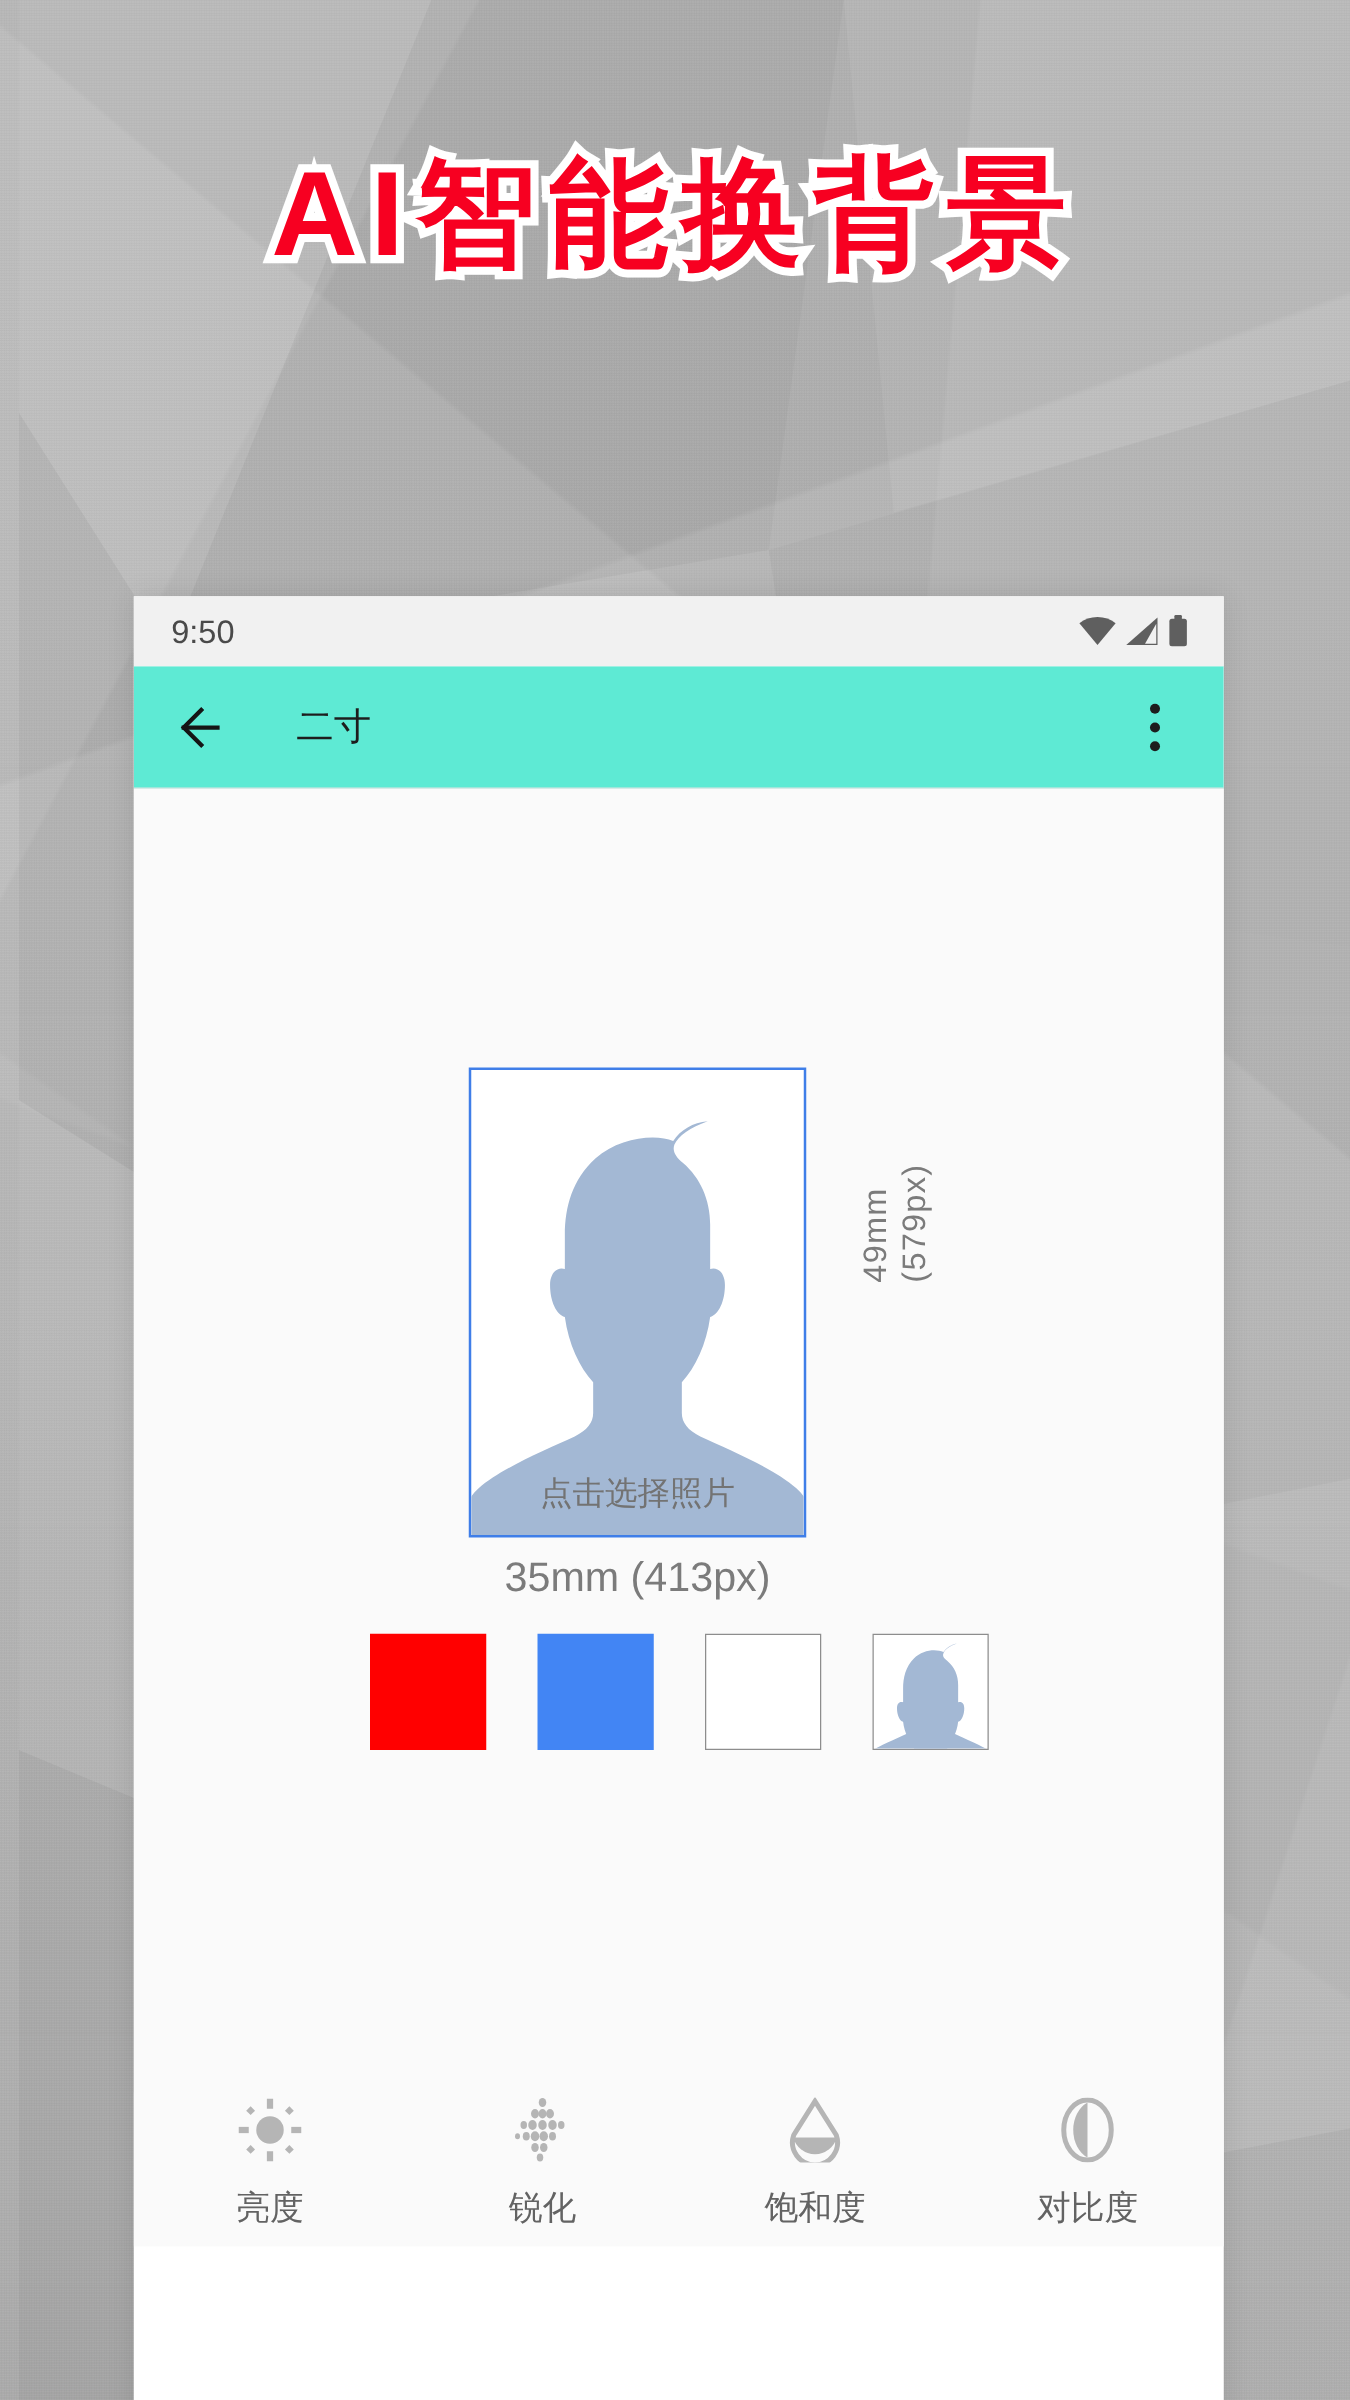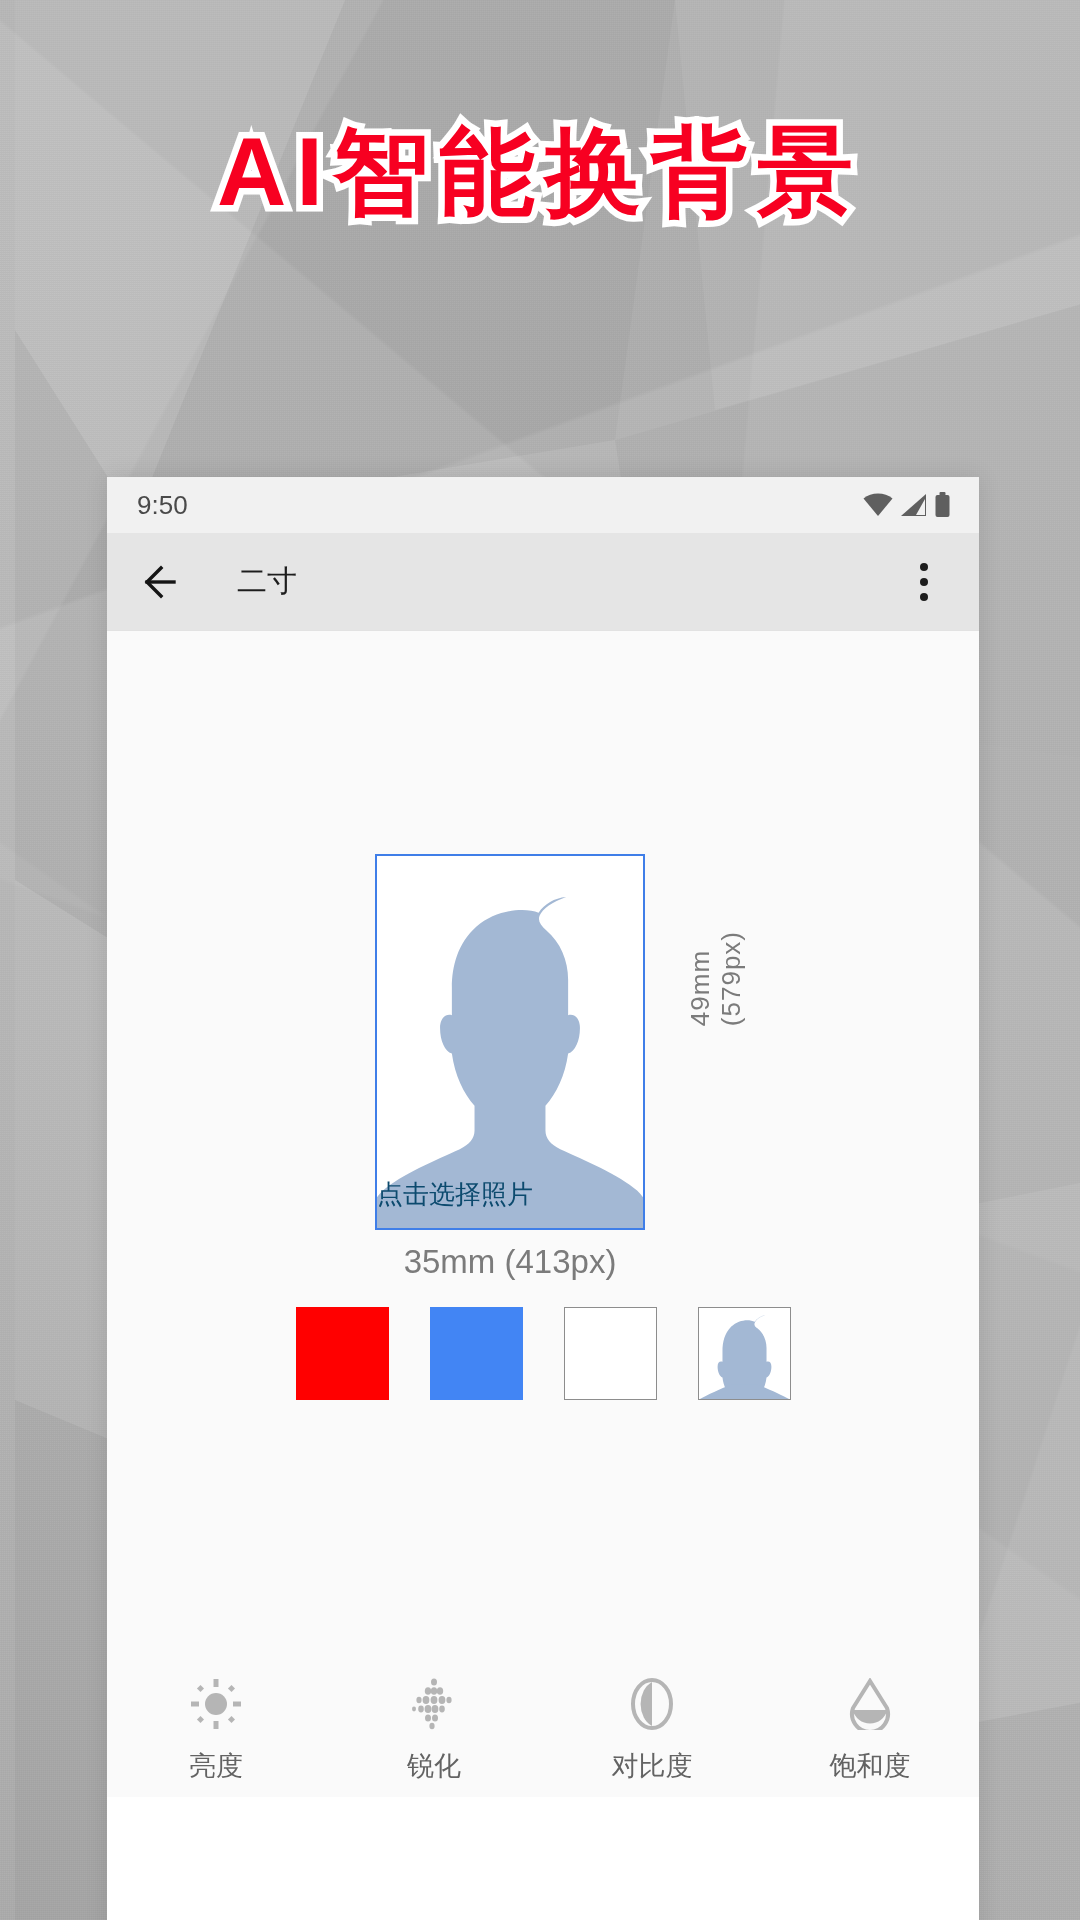--- a/index.html
+++ b/index.html
@@ -94,21 +94,21 @@
   }
   .status-icons {
     display: flex;
     align-items: center;
     gap: 7px;
   }
 
   
   .appbar {
     height: 98px;
-    background: #e5e5e5;
+    background: #5eead4;
     display: flex;
     align-items: center;
     padding: 0 30px 0 30px;
     box-sizing: border-box;
     border-bottom: 1px solid #e2e2e2;
   }
   .appbar-back {
     width: 56px;
     height: 56px;
     display: flex;
@@ -165,22 +165,23 @@
   }
   .silhouette {
     position: absolute;
     left: 0; bottom: 0;
     width: 100%;
     height: 100%;
   }
   .photo-cta {
     position: absolute;
     left: 0; right: 0; bottom: 16px;
+    text-align: center;
     font-size: 26px;
-    color: #0c4a6e;
+    color: #737373;
     z-index: 3;
   }
 
   
   .dim-width {
     position: absolute;
     left: 268px;
     top: 612px;
     width: 270px;
     text-align: center;
@@ -420,34 +421,34 @@
                 <ellipse cx="24" cy="48" rx="2.6" ry="3.2"></ellipse>
               </g>
             </svg>
           </div>
           <div class="tool-label">锐化</div>
         </div>
 
         <div class="tool">
           <div class="tool-icon">
             <svg width="52" height="52" viewBox="0 0 52 52">
+              <path d="M26 3 L43 30 A18 18 0 1 1 9 30 Z" fill="none" stroke="#b5b5b5" stroke-width="4"></path>
+              <path d="M8.6 32 L43.4 32 A18 18 0 0 1 8.6 32 Z" fill="#b5b5b5"></path>
+            </svg>
+          </div>
+          <div class="tool-label">饱和度</div>
+        </div>
+
+        <div class="tool">
+          <div class="tool-icon">
+            <svg width="52" height="52" viewBox="0 0 52 52">
               <ellipse cx="26" cy="26" rx="19" ry="24" fill="none" stroke="#b5b5b5" stroke-width="4"></ellipse>
               <path d="M26 4 A19 24 0 0 0 26 48 Z" fill="#b5b5b5"></path>
             </svg>
           </div>
           <div class="tool-label">对比度</div>
         </div>
 
-        <div class="tool">
-          <div class="tool-icon">
-            <svg width="52" height="52" viewBox="0 0 52 52">
-              <path d="M26 3 L43 30 A18 18 0 1 1 9 30 Z" fill="none" stroke="#b5b5b5" stroke-width="4"></path>
-              <path d="M8.6 32 L43.4 32 A18 18 0 0 1 8.6 32 Z" fill="#b5b5b5"></path>
-            </svg>
-          </div>
-          <div class="tool-label">饱和度</div>
-        </div>
-
 
       </div>
     </div>
   </div>
 </div>
 
 </body></html>

